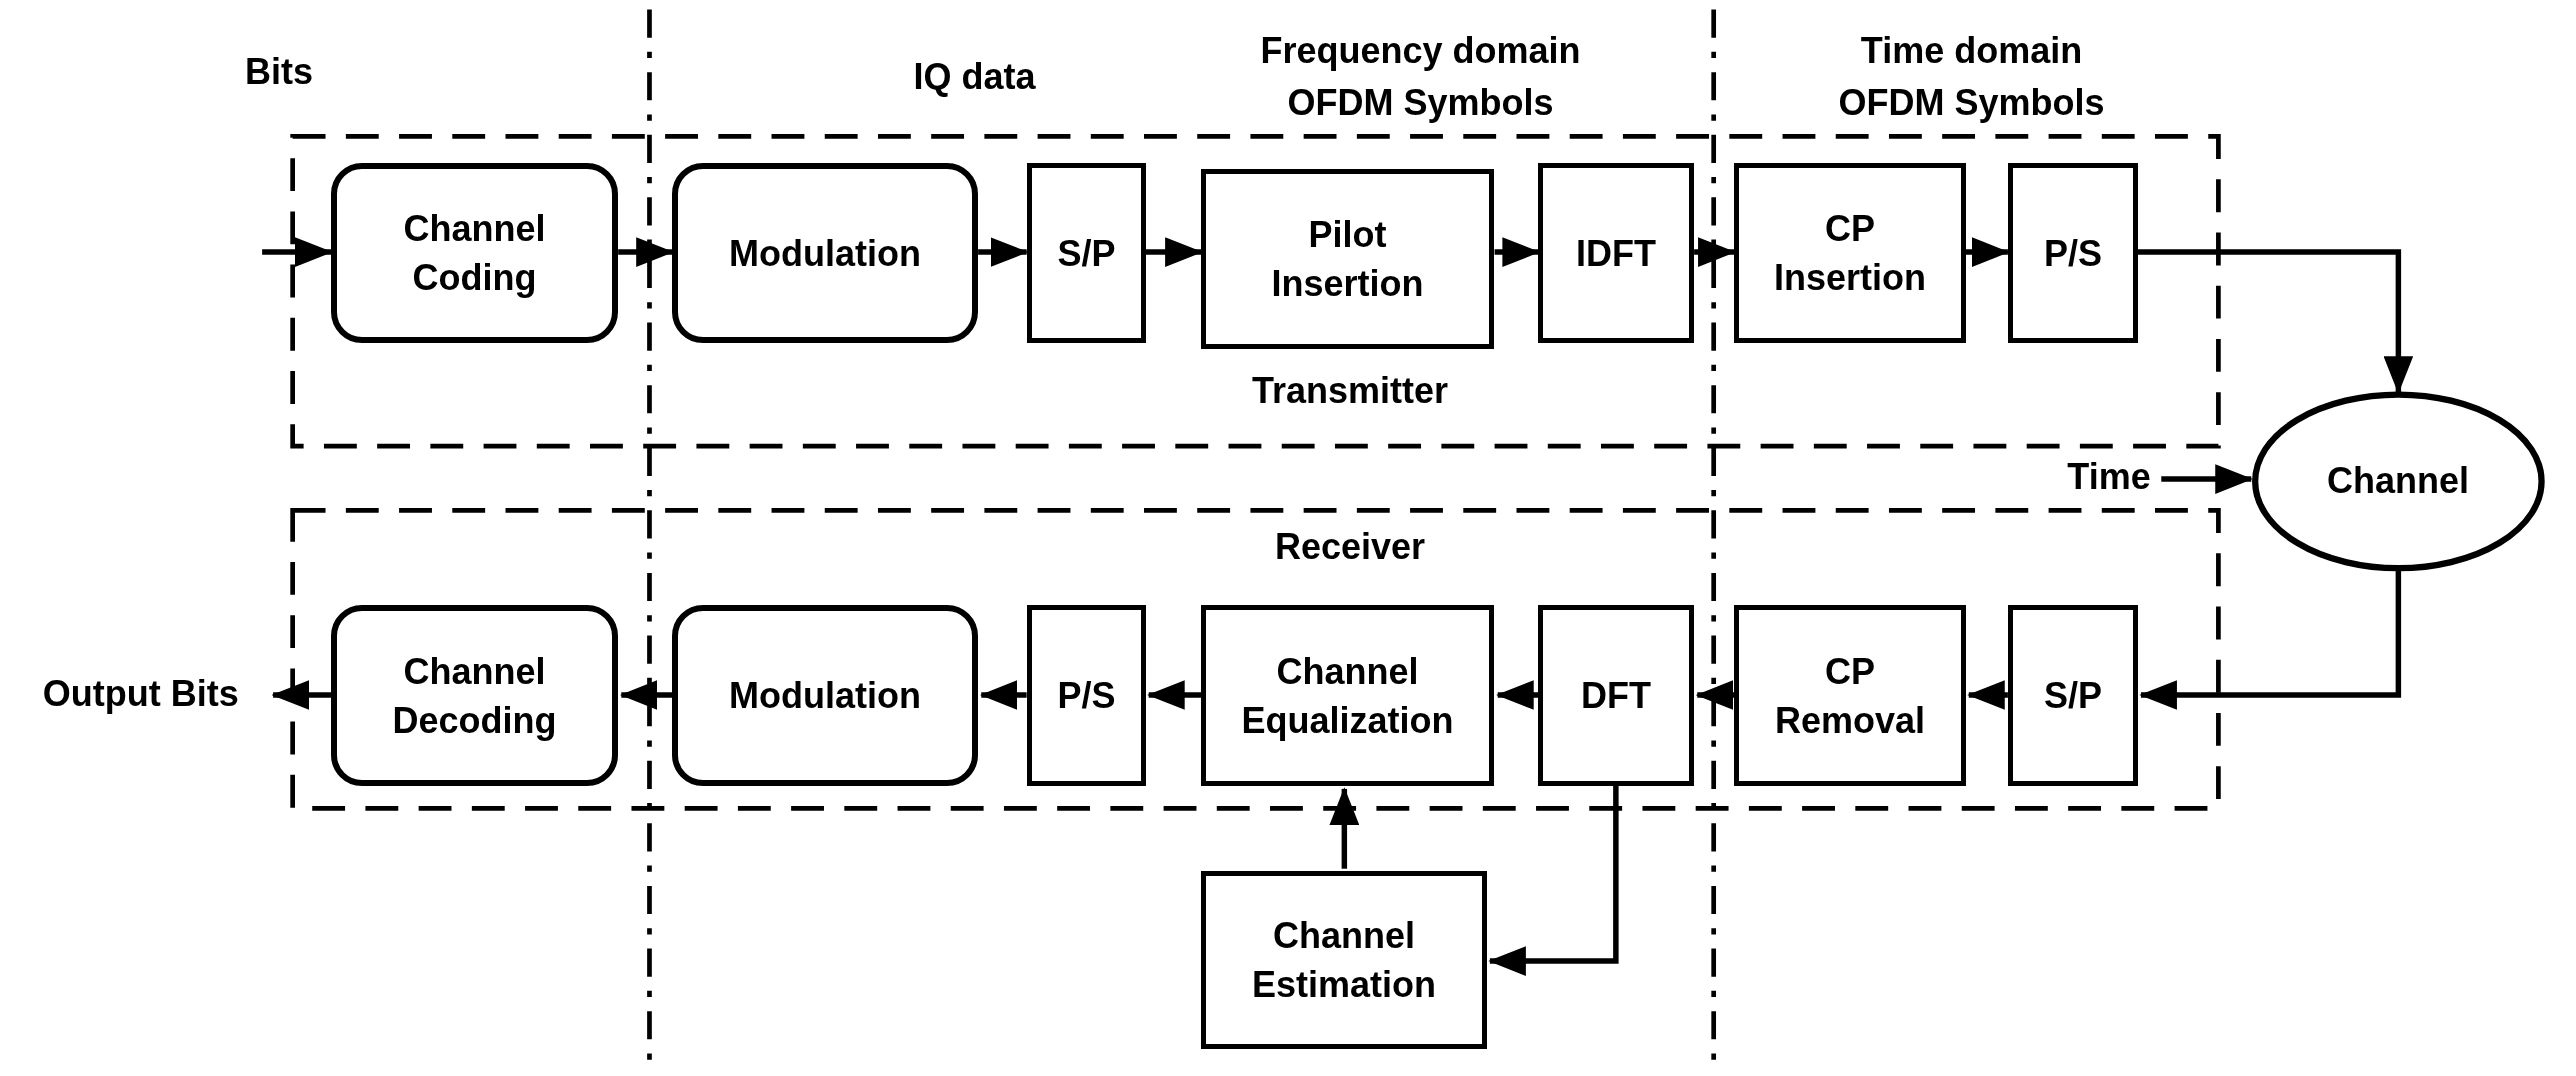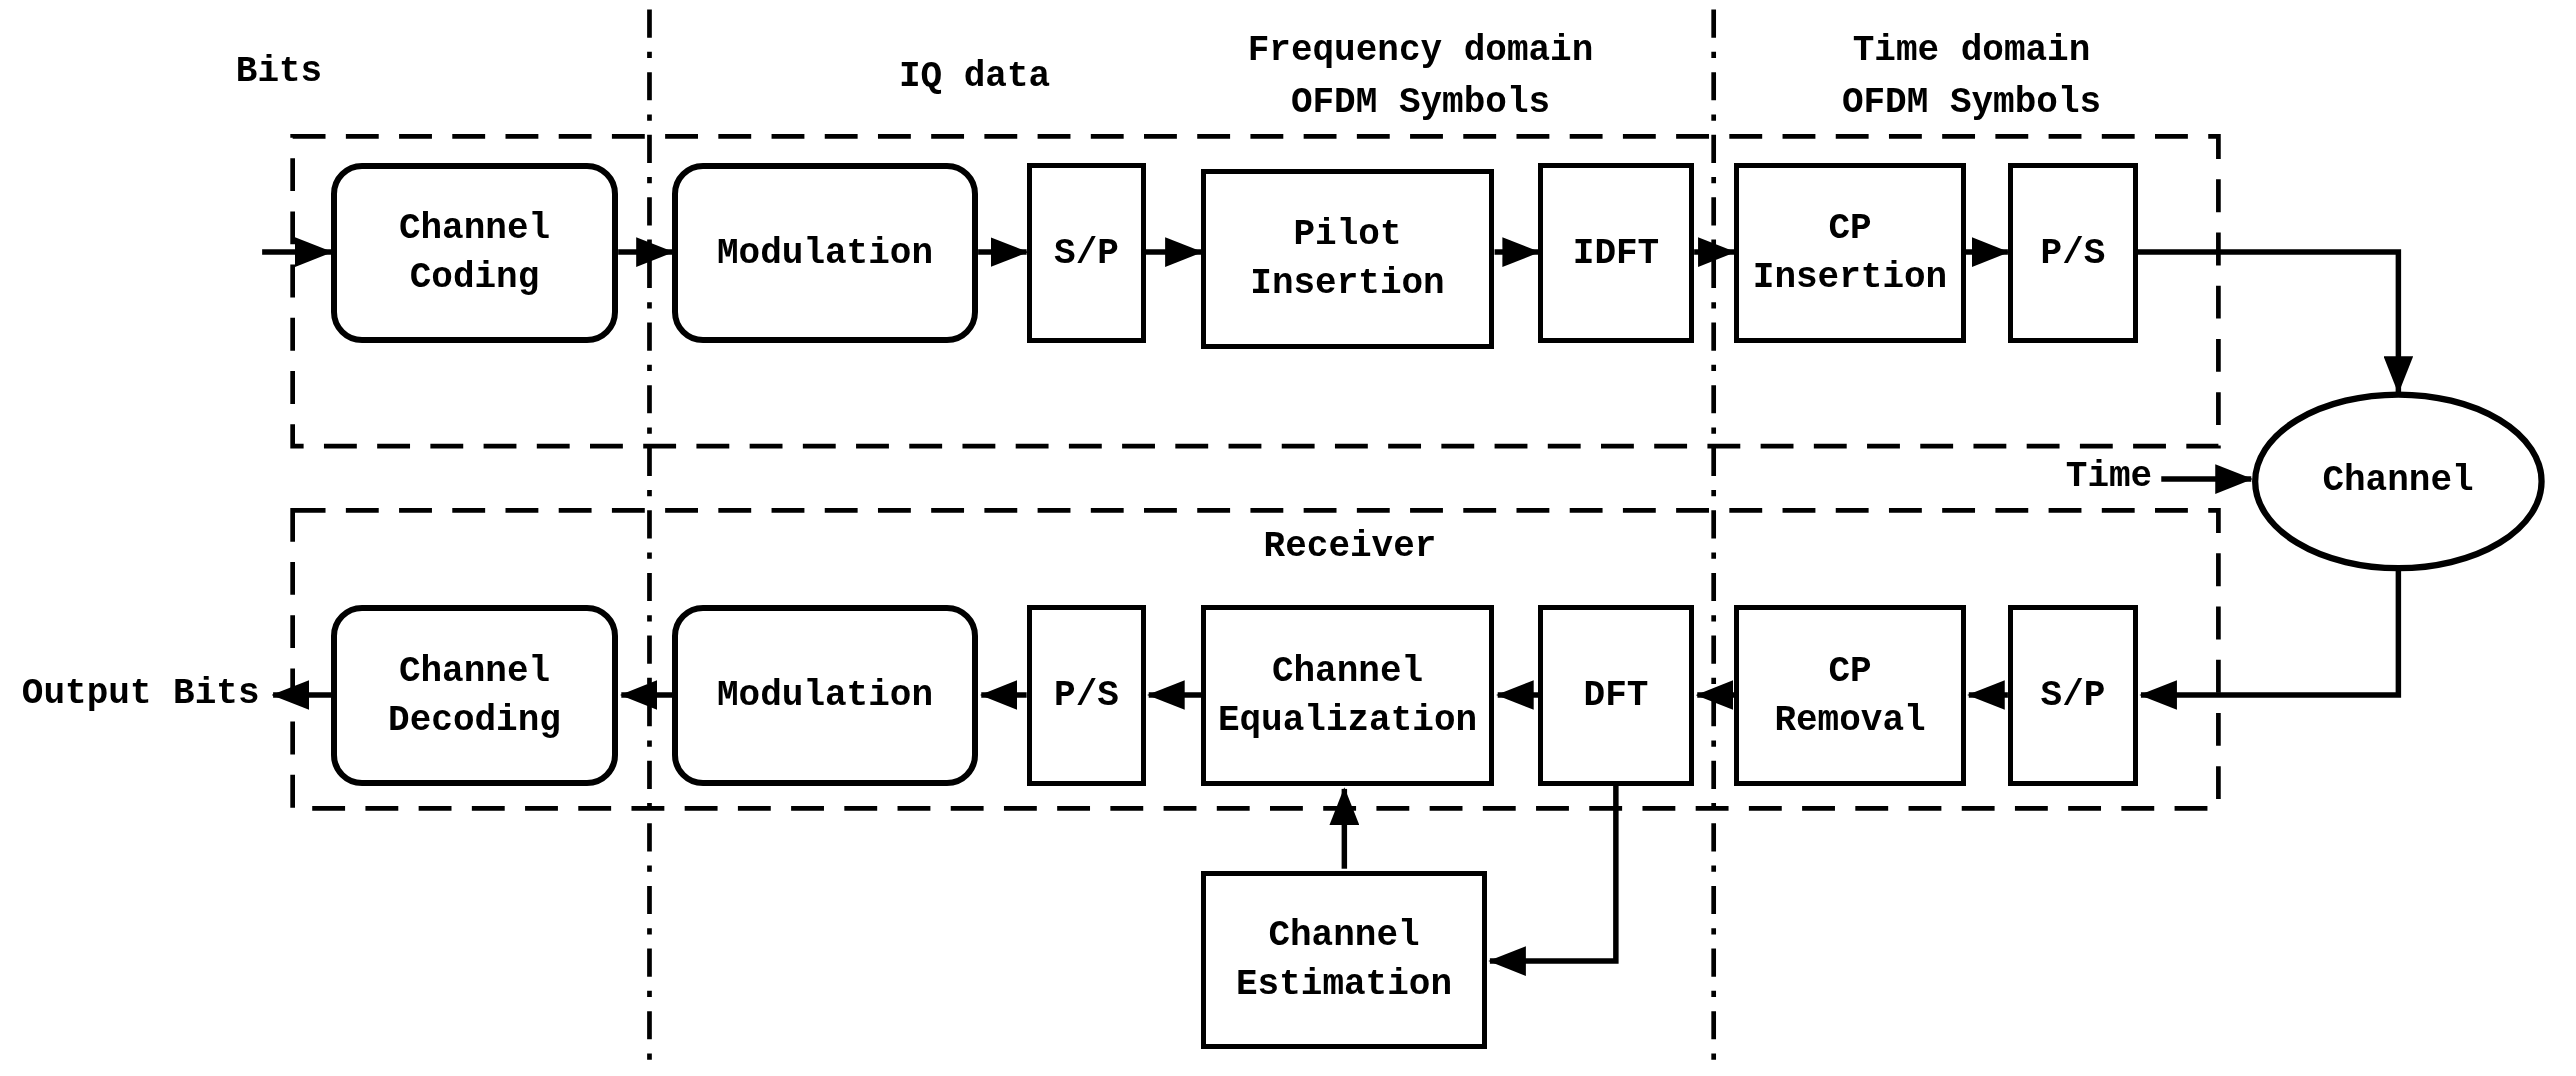--- a/index.html
+++ b/index.html
@@ -1,20 +1,20 @@
 <!DOCTYPE html>
 <html style="--ink: #000000; --paper: #ffffff;font-size:12.5px"><head>
 <meta charset="utf-8">
 <style>
   :root { --ink:#000000; --paper:#ffffff; }
   html,body { margin:0; padding:0; background:var(--paper); }
   .stage {
     position:relative; width:2576px; height:1077px; background:var(--paper);
     color:var(--ink);
-    font-family:Liberation Mono, monospace;
+    font-family:Liberation Sans, sans-serif;
     overflow:hidden;
     border-radius:32px;
   }
   .layer { position:absolute; left:0; top:0; }
   .blk {
     position:absolute; box-sizing:border-box;
     border:5.5px solid currentColor; background:var(--paper);
     display:flex; align-items:center; justify-content:center;
     text-align:center; font-weight:bold; font-size:36px; line-height:49px;
     white-space:pre-line;
@@ -71,20 +71,21 @@
     <path d="M1718,1110 V1008" stroke="currentColor" stroke-width="7" fill="none" marker-end="url(#ah)"></path>
   </svg>
 
   <div class="lbl" style="left:185px; top:47px; width:188px; height:50px;">Bits</div>
   <div class="lbl" style="left:865px; top:52px; width:219px; height:50px;">IQ data</div>
   <div class="lbl" style="left:1225px; top:23.5px; width:391px; height:106px;">Frequency domain
 OFDM Symbols</div>
   <div class="lbl" style="left:1776px; top:23.5px; width:391px; height:106px;">Time domain
 OFDM Symbols</div>
 
+  <div class="lbl" style="left:1174px; top:365px; width:352px; height:52px;">Transmitter</div>
   <div class="lbl" style="left:1174px; top:521px; width:352px; height:52px;">Receiver</div>
 
   <div class="lbl" style="left:11.7px; top:668px; width:258px; height:52px;">Output Bits</div>
   <div class="lbl" style="left:2027px; top:452px; width:164px; height:50px;">Time</div>
   <div class="lbl" style="left:2261px; top:456px; width:274px; height:50px;">Channel</div>
 
   <div class="blk rounded" style="left:331px; top:163px; width:287px; height:180px;">Channel
 Coding</div>
   <div class="blk rounded" style="left:672px; top:163px; width:306px; height:180px;">Modulation</div>
   <div class="blk" style="left:1027px; top:163px; width:119px; height:180px;">S/P</div>

